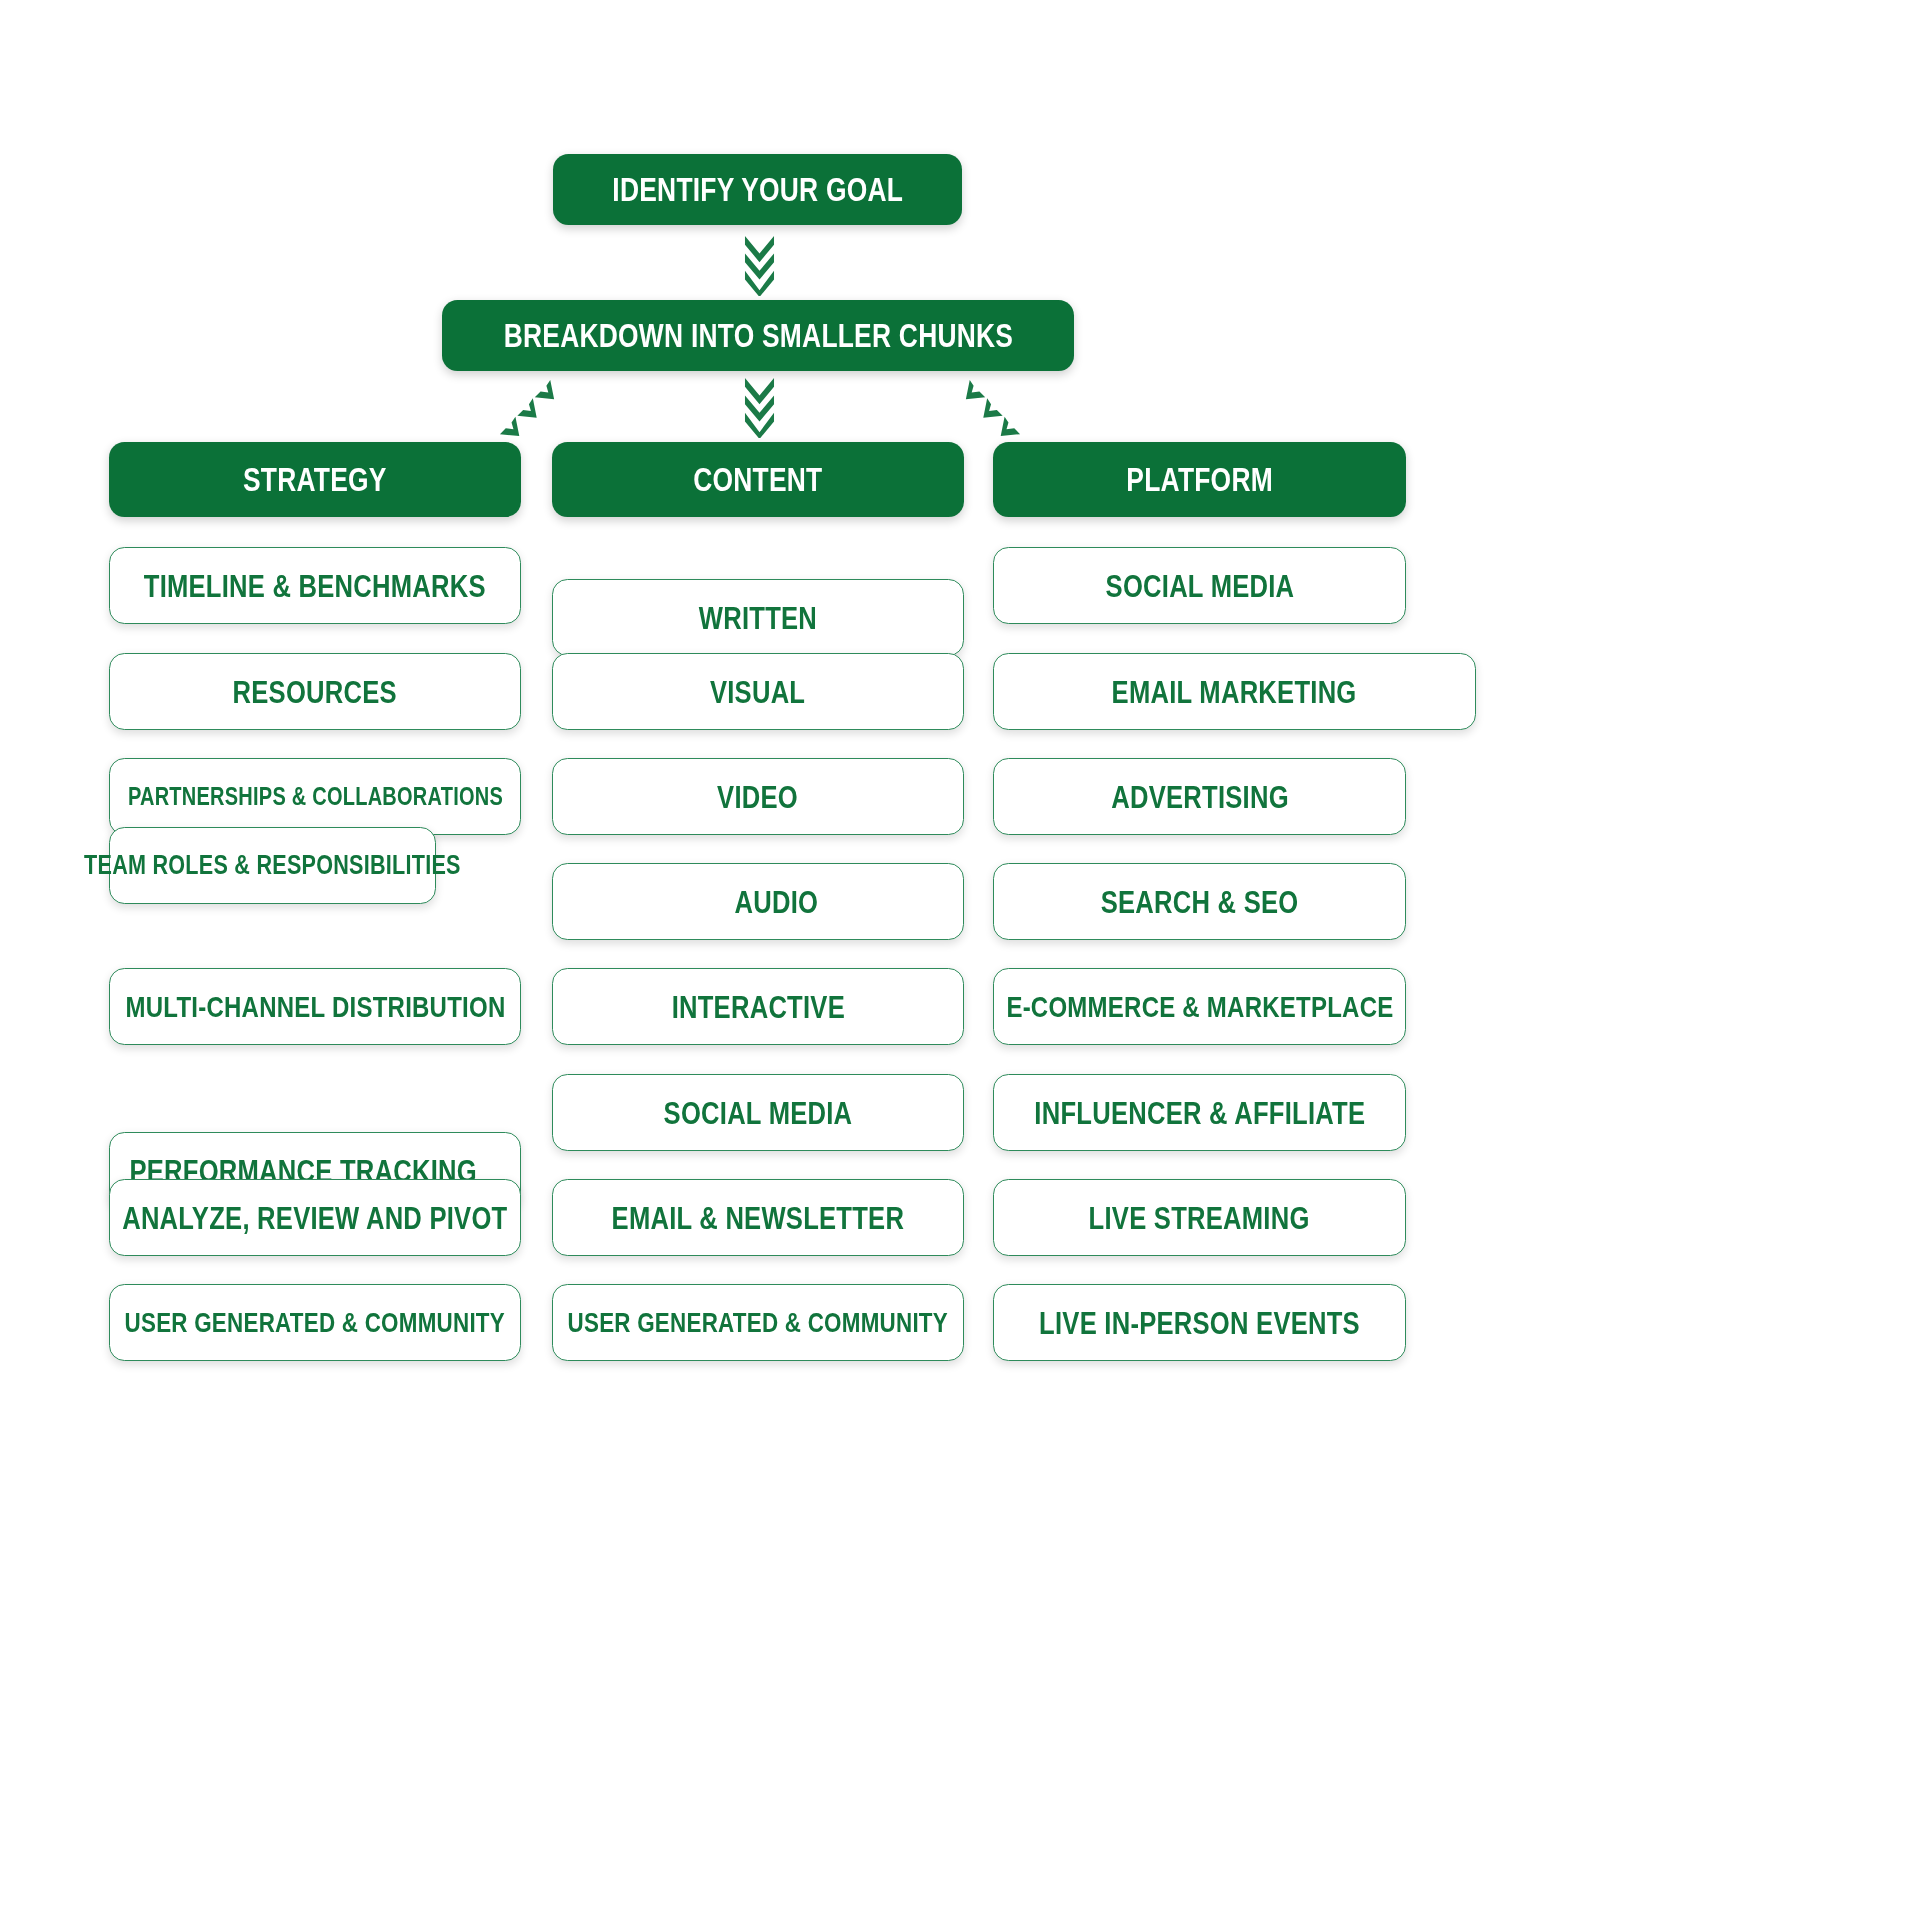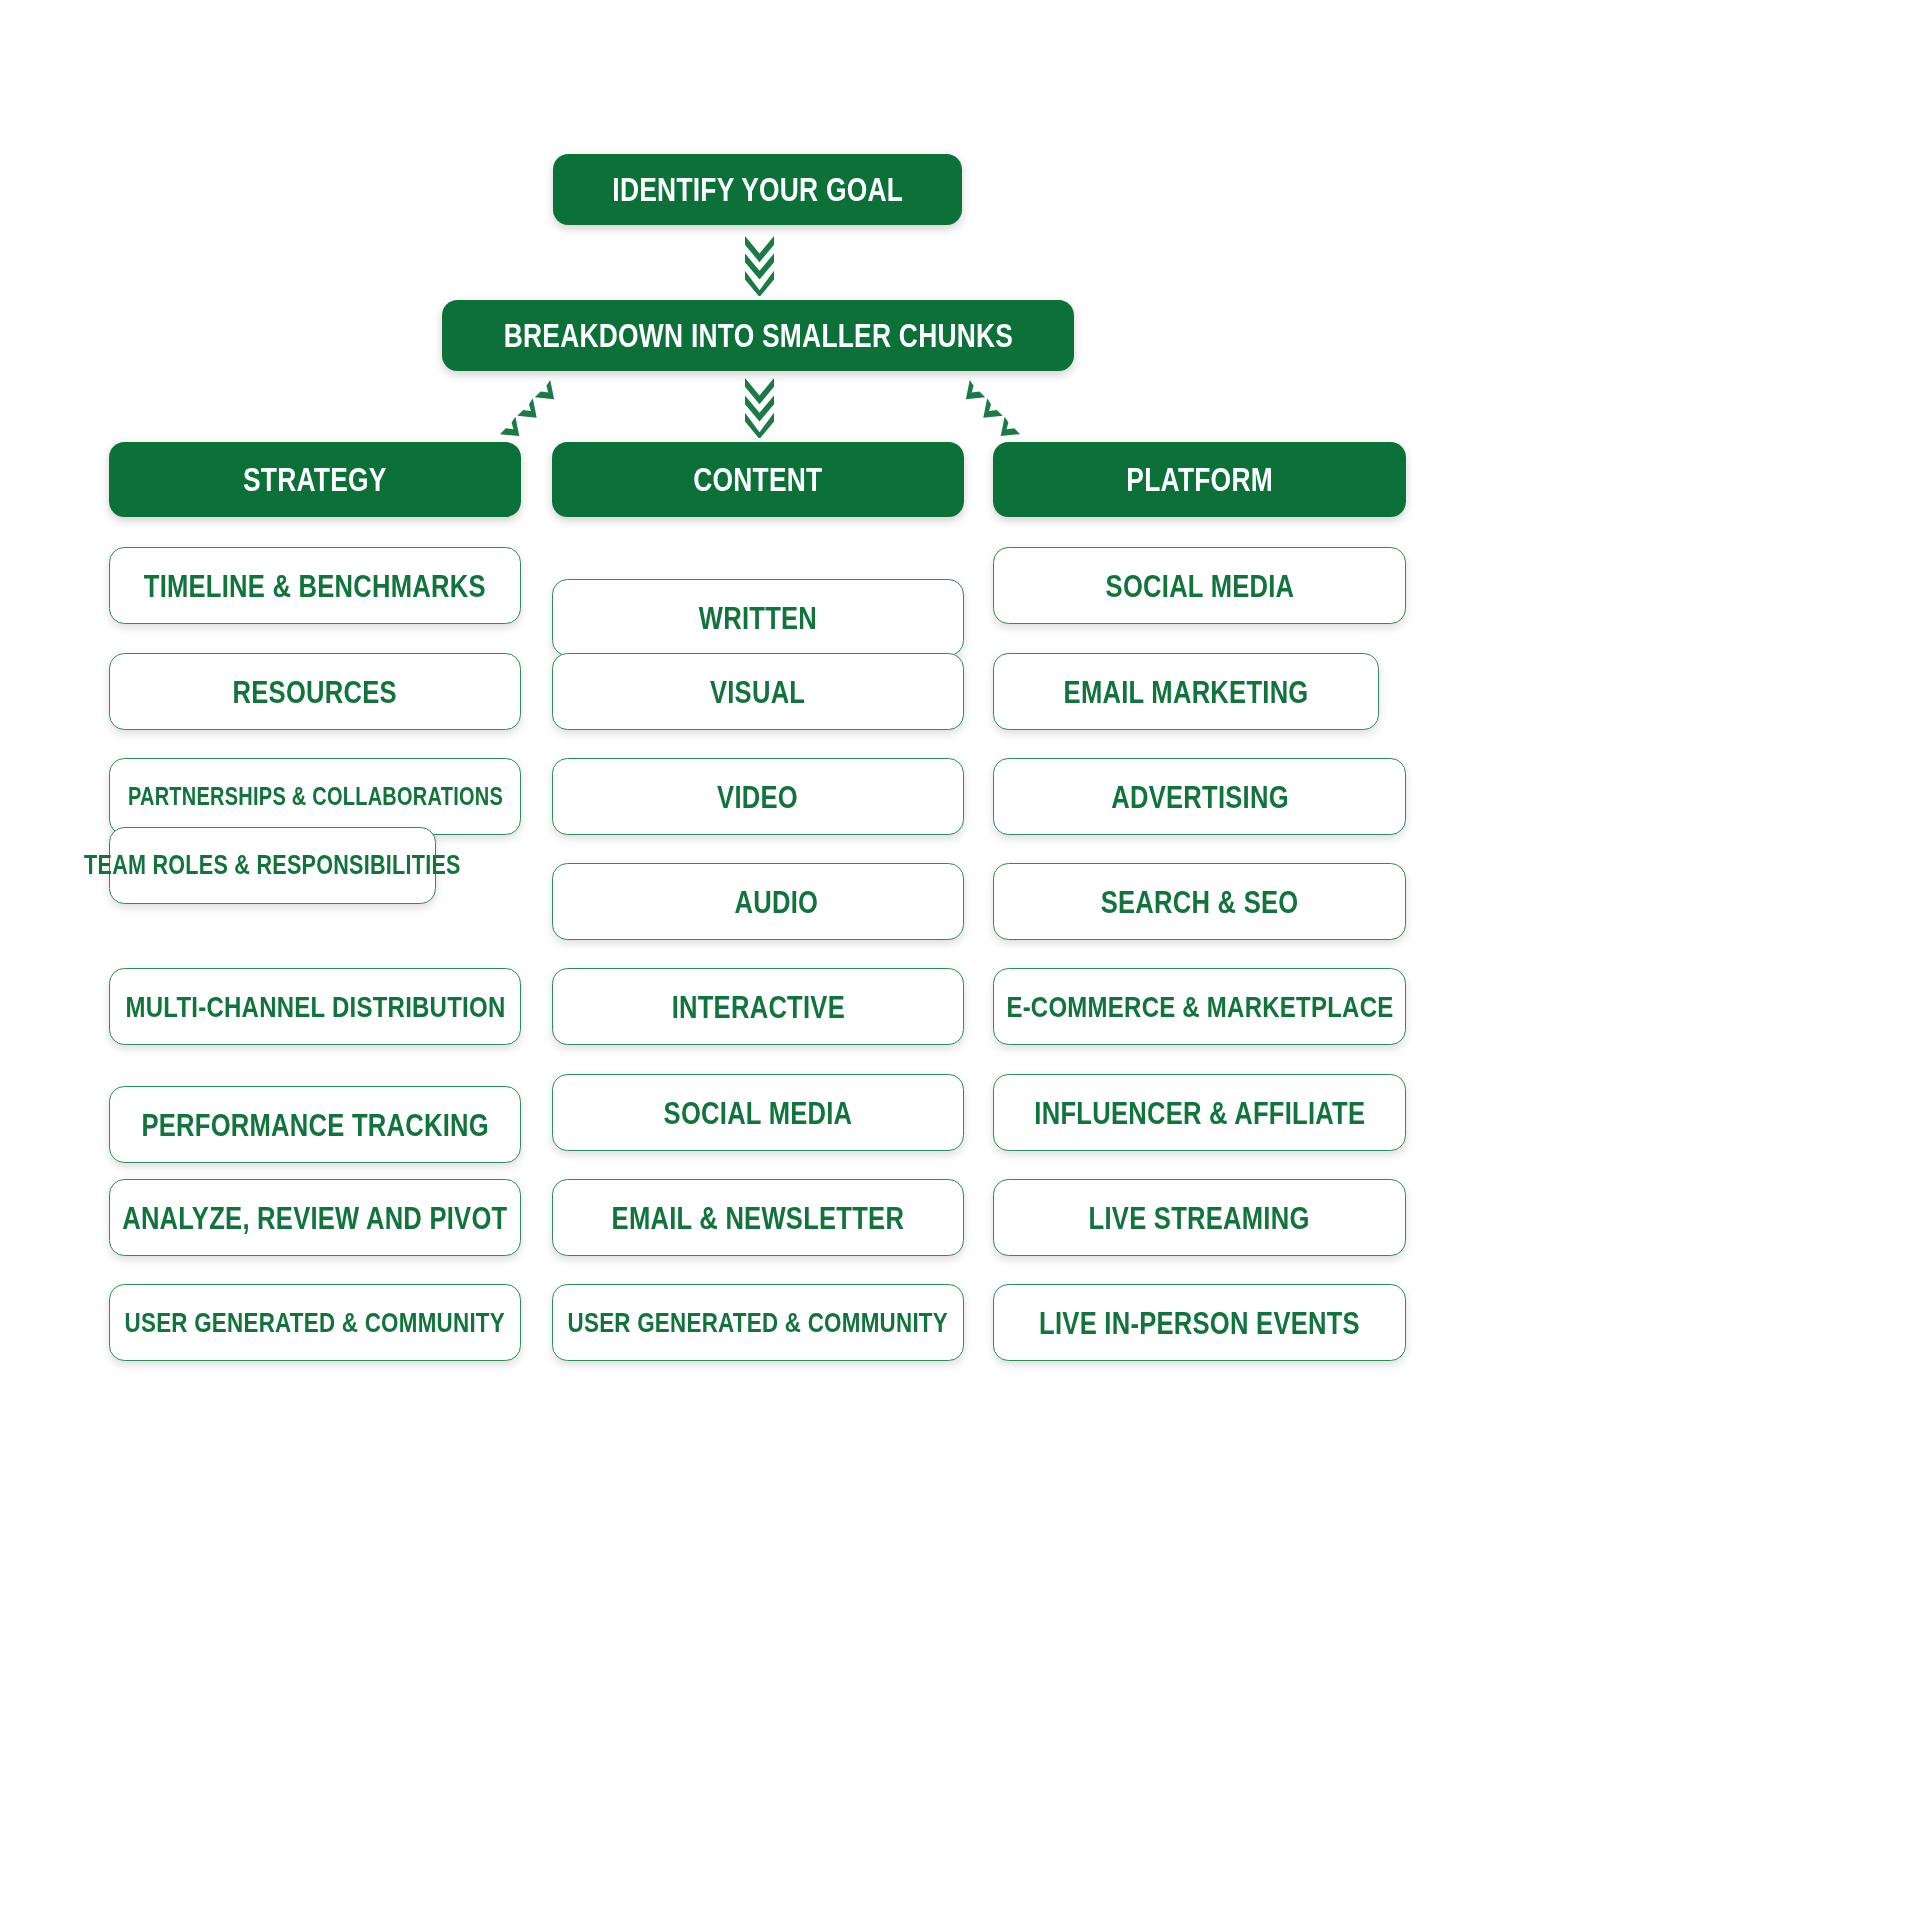--- a/index.html
+++ b/index.html
@@ -134,21 +134,21 @@
   </div>
   <div class="box box-white" style="left:109px; top:758px; width:412px; height:77px;">
     <span class="label lbl-item" style="font-size: 25px;">PARTNERSHIPS &amp; COLLABORATIONS</span>
   </div>
   <div class="box box-white" style="left:109px; top:827px; width:327px; height:77px;">
     <span class="label lbl-item" style="font-size: 27px;">TEAM ROLES &amp; RESPONSIBILITIES</span>
   </div>
   <div class="box box-white" style="left:109px; top:968px; width:412px; height:77px;">
     <span class="label lbl-item" style="font-size: 30px;">MULTI-CHANNEL DISTRIBUTION</span>
   </div>
-  <div class="box box-white" style="left:109px; top:1086px; width:412px; height:77px;">
+  <div class="box box-white" style="left:109px; top:1132px; width:412px; height:77px;justify-content:flex-end;">
     <span class="label lbl-item">PERFORMANCE TRACKING</span>
   </div>
   <div class="box box-white" style="left:109px; top:1179px; width:412px; height:77px;">
     <span class="label lbl-item">ANALYZE, REVIEW AND PIVOT</span>
   </div>
   <div class="box box-white" style="left:109px; top:1284px; width:412px; height:77px;">
     <span class="label lbl-item" style="font-size: 28px;">USER GENERATED &amp; COMMUNITY</span>
   </div>
 
   <div class="box box-green" style="left:552px; top:442px; width:412px; height:75px;">
@@ -180,21 +180,21 @@
     <span class="label lbl-item" style="font-size: 28px;">USER GENERATED &amp; COMMUNITY</span>
   </div>
 
   <div class="box box-green" style="left:993px; top:442px; width:413px; height:75px;">
     <span class="label lbl-header">PLATFORM</span>
   </div>
 
   <div class="box box-white" style="left:993px; top:547px; width:413px; height:77px;">
     <span class="label lbl-item">SOCIAL MEDIA</span>
   </div>
-  <div class="box box-white" style="left:993px; top:653px; width:386px; height:77px;">
+  <div class="box box-white" style="left:993px; top:653px; width:483px; height:77px;">
     <span class="label lbl-item">EMAIL MARKETING</span>
   </div>
   <div class="box box-white" style="left:993px; top:758px; width:413px; height:77px;">
     <span class="label lbl-item">ADVERTISING</span>
   </div>
   <div class="box box-white" style="left:993px; top:863px; width:413px; height:77px;">
     <span class="label lbl-item">SEARCH &amp; SEO</span>
   </div>
   <div class="box box-white" style="left:993px; top:968px; width:413px; height:77px;">
     <span class="label lbl-item" style="font-size: 30px;">E-COMMERCE &amp; MARKETPLACE</span>

